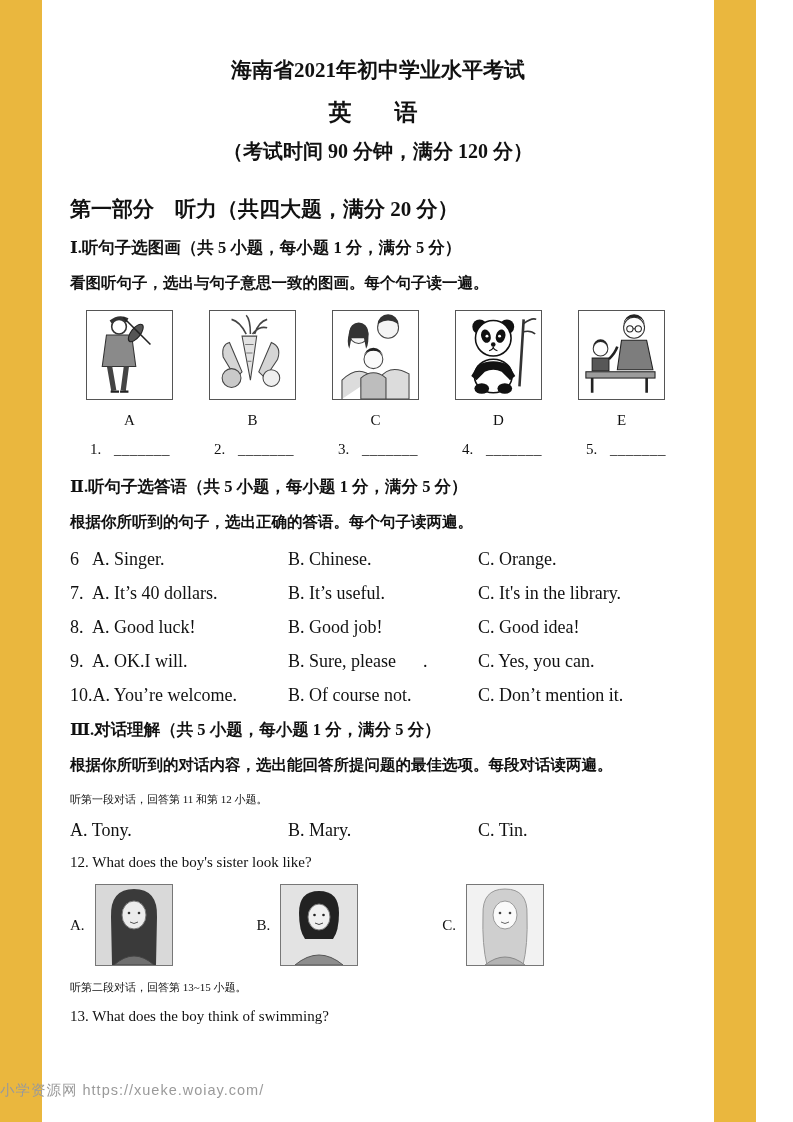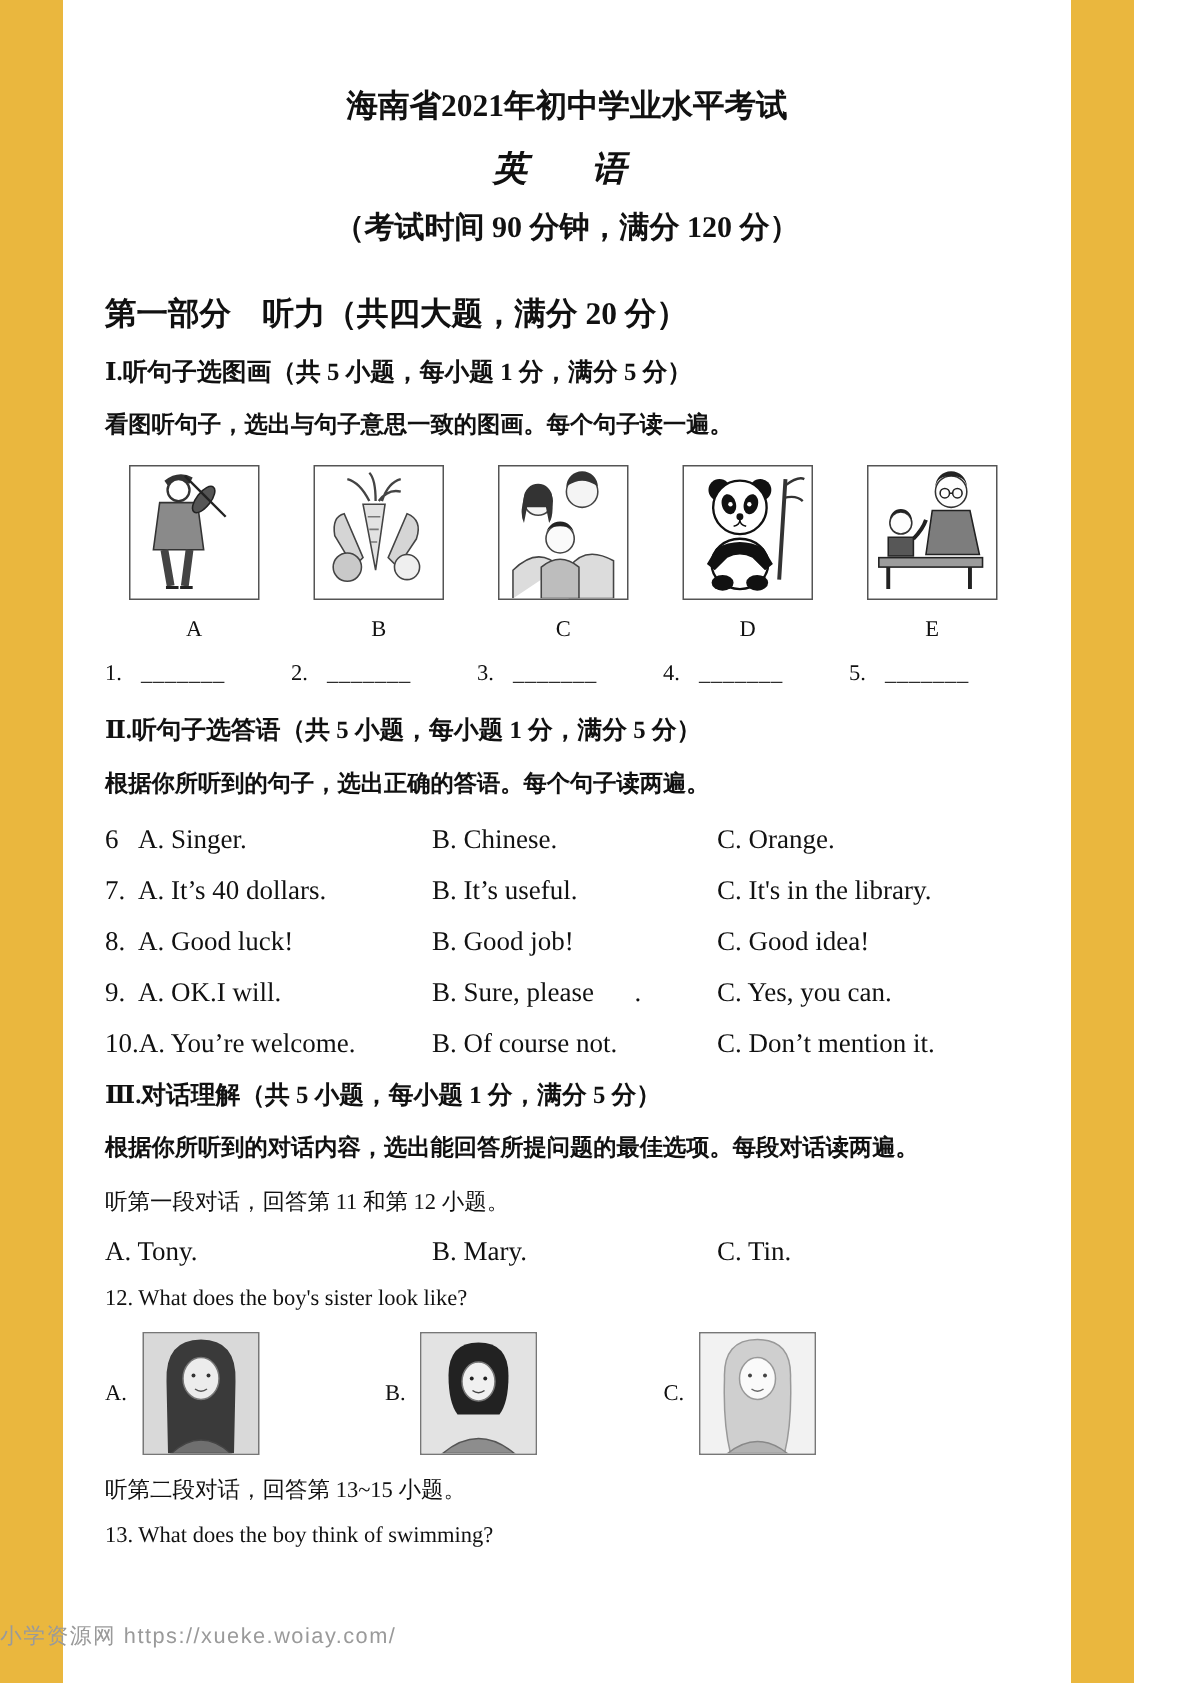--- a/index.html
+++ b/index.html
@@ -8,36 +8,36 @@
     width:793px; height:1122px;
     font-family:"Liberation Serif","DejaVu Serif",serif;
     color:#111;
   }
   .page { position:relative; width:756px; height:1122px; background:#fff; overflow:hidden; }
   .side-bar { position:absolute; top:0; bottom:0; width:42px; background:var(--accent,#EAB73E); }
   .side-bar.left { left:0; } .side-bar.right { right:0; }
   .content { position:absolute; left:42px; right:42px; top:0; padding:56px 28px 0 28px; }
 
   .title   { font-size:21px; font-weight:bold; text-align:center; margin-bottom:13px; }
-  .subject { font-size:23px; font-weight:bold; text-align:center; letter-spacing:10px; margin-bottom:10px;font-style:italic; }
+  .subject { font-size:23px; font-weight:bold; text-align:center; letter-spacing:10px; margin-bottom:10px; }
   .meta    { font-size:20px; font-weight:bold; text-align:center; margin-bottom:30px; }
 
   .part-heading { font-size:21px; font-weight:bold; margin-bottom:14px; }
   .sec-heading  { font-size:16.5px; font-weight:bold; margin-bottom:14px; }
   .instruction  { font-size:15.5px; font-weight:bold; margin-bottom:16px; }
-  .note { font-size:15px; margin-bottom:13px; }
+  .note { font-size:11px; margin-bottom:13px; }
   .q    { font-size:15px; margin-bottom:13px; }
 
   .picture-row { display:flex; gap:36px; margin:2px 0 12px 16px; }
   .pic { display:flex; flex-direction:column; align-items:center; }
   .pic-box { width:87px; height:90px; border:1px solid #555; background:#fff;
              display:flex; align-items:center; justify-content:center; overflow:hidden; }
   .pic-label { font-size:15px; margin-top:12px; }
 
-  .blank-row { display:flex; gap:44px; font-size:15px; margin-bottom:18px; }
+  .blank-row { display:flex; gap:44px; font-size:15px; margin-bottom:18px;justify-content:center; }
   .blank-item .blank-line { letter-spacing:0.5px; }
   .blank-item .qnum { margin-right:2px; }
 
   .opt-row { display:flex; font-size:18px; margin-bottom:13px; }
   .opt-row .c1 { width:218px; }
   .opt-row .c2 { width:190px; }
   .opt-row .c3 { flex:1; }
   .qnum { display:inline-block; min-width:22px; }
 
   .portrait-row { display:flex; gap:84px; margin:4px 0 14px 0; }

